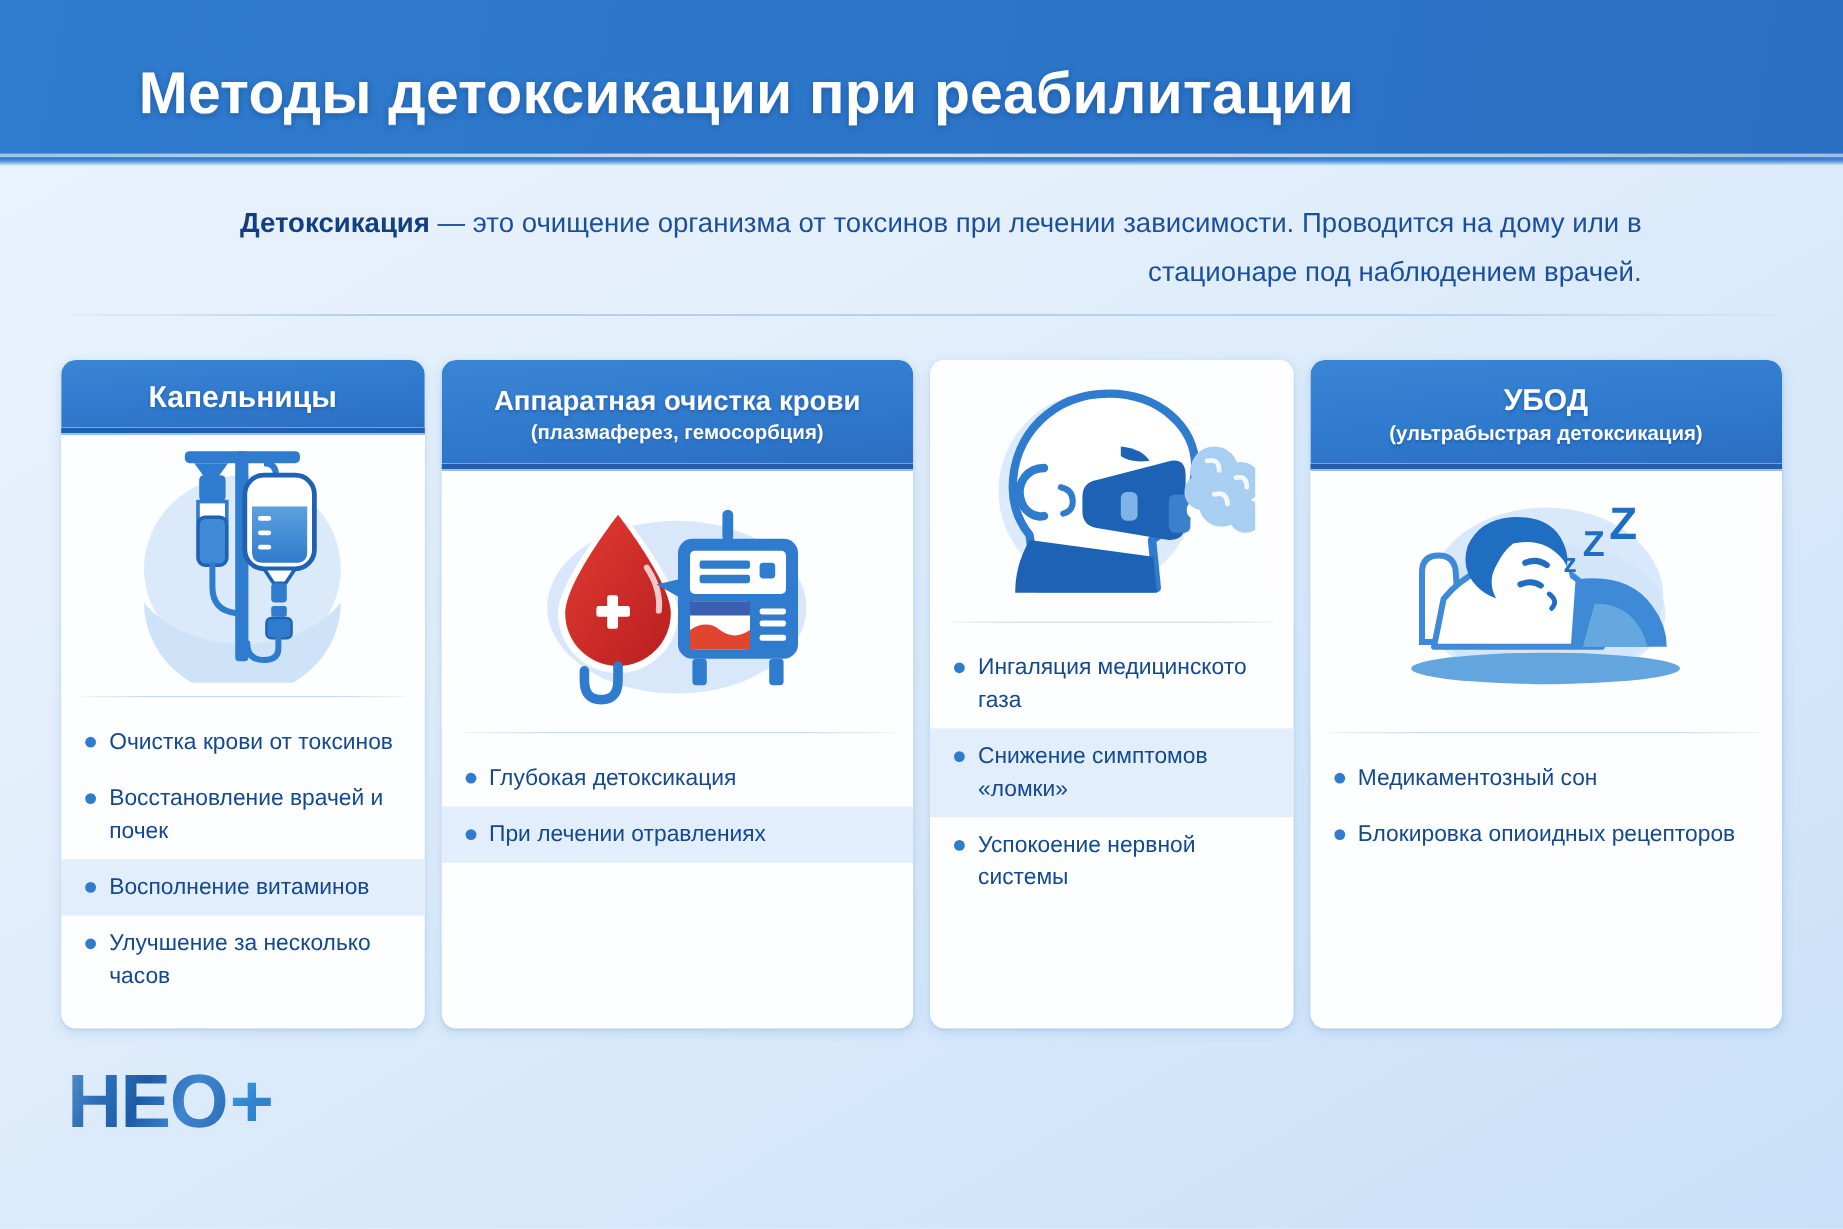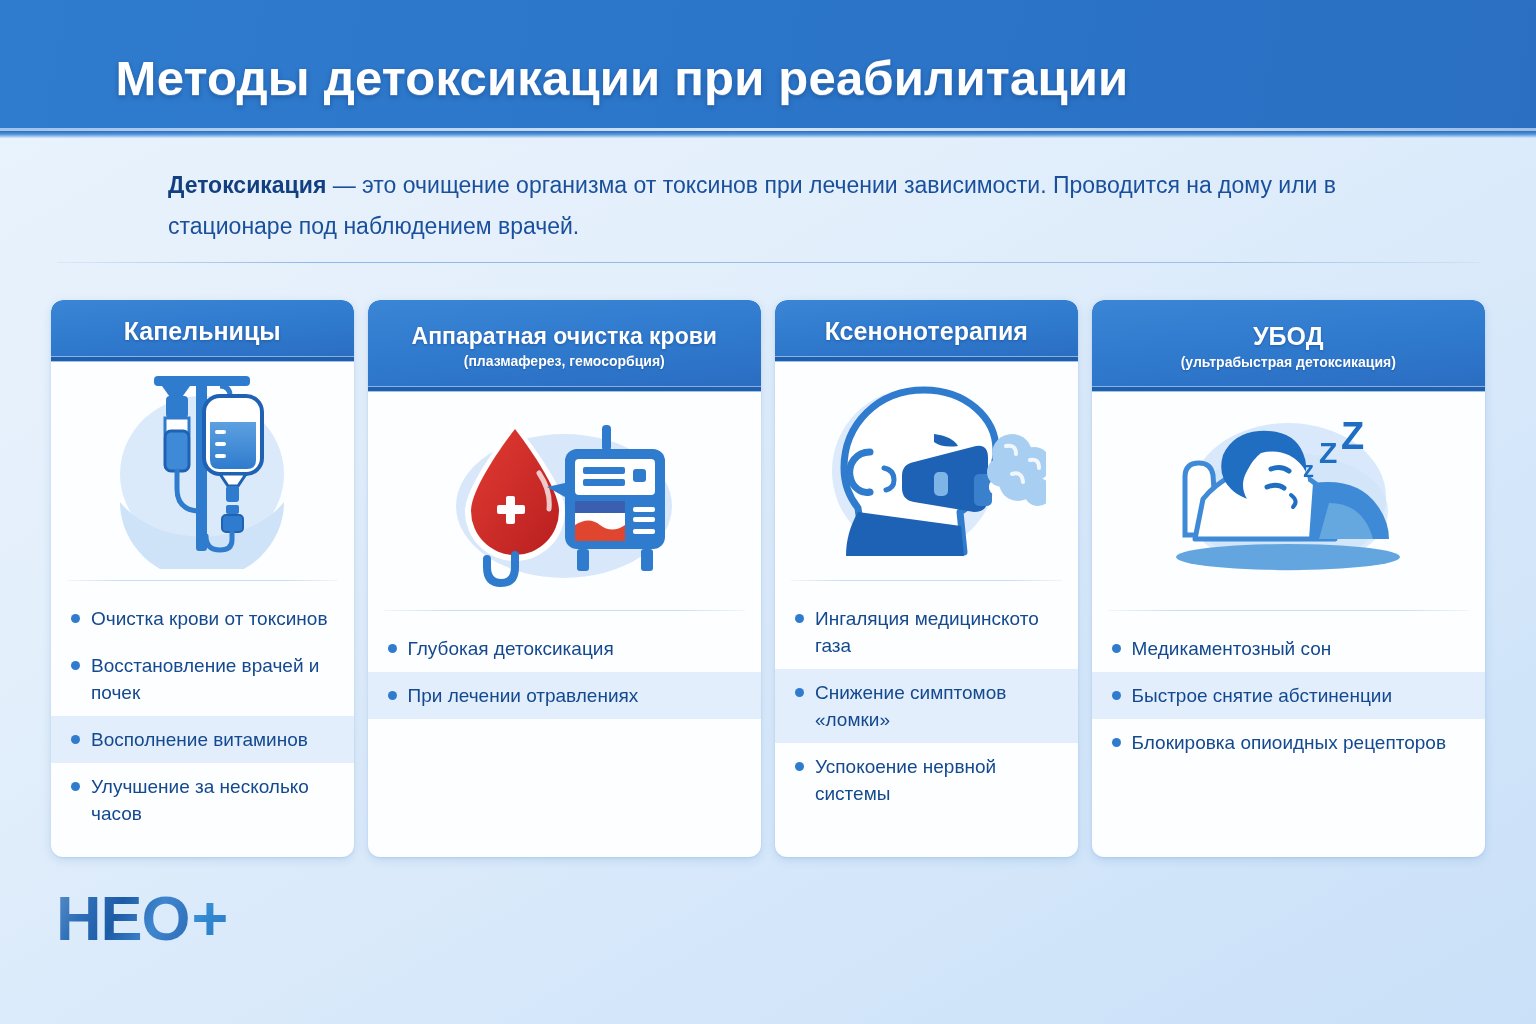--- a/index.html
+++ b/index.html
@@ -48,21 +48,21 @@
     letter-spacing: 0.2px;
     text-shadow: 0 2px 5px rgba(10,50,110,.45), 0 1px 0 rgba(255,255,255,.25);
     white-space: nowrap;
   }
 
   
   .subtitle {
     position: absolute;
     top: 165px; left: 168px;
     width: 1200px;
-    text-align: left;
+    text-align: right;
     font-size: 23px;
     line-height: 41px;
     color: #1a4f9c;
   }
   .subtitle b { color: #123f80; font-weight: bold; }
 
   .divider-line {
     position: absolute;
     top: 262px; left: 57px;
     width: 1422px; height: 1px;
@@ -109,21 +109,21 @@
   }
   .card-title {
     font-size: 25px;
     font-weight: bold;
     color: #ffffff;
     line-height: 1.1;
     text-shadow: 0 1px 3px rgba(10,50,110,.4);
   }
   .card-title.sm { font-size: 23px; }
   .card-sub {
-    font-size: 14px;
+    font-size: 17px;
     font-weight: bold;
     color: #ffffff;
     margin-top: 3px;
     text-shadow: 0 1px 2px rgba(10,50,110,.35);
   }
 
   .card-icon {
     height: 218px;
     display: flex;
     align-items: center;
@@ -303,23 +303,20 @@
         <span>Глубокая детоксикация</span>
       </li>
       <li class="bullet hl">
         <span class="dot"></span>
         <span>При лечении отравлениях</span>
       </li>
     </ul>
   </div>
 
   <div class="card">
-    <div class="card-header">
-      <div class="card-title">Ксенонотерапия</div>
-    </div>
     <div class="card-icon">
       <svg width="240" height="190" viewBox="0 0 240 190" aria-hidden="true">
         <circle cx="108" cy="95" r="82" fill="#dceafb"></circle>
         <path d="M118 14 C72 14 38 48 38 92 c0 16 6 30 14 40 l6 44 h100 l-4 -40 c22 -14 36 -38 36 -62 C190 42 160 14 118 14 z" fill="#ffffff" stroke="#2f7bcd" stroke-width="7" stroke-linejoin="round"></path>
         <path d="M52 136 c-8 14 -12 28 -12 44 h118 l-3 -30 z" fill="#1d62b4"></path>
         <path d="M64 76 c-14 0 -22 12 -20 24 c2 12 12 18 20 16" fill="none" stroke="#2f7bcd" stroke-width="7" stroke-linecap="round"></path>
         <path d="M78 92 q10 2 10 12 q0 8 -8 10" fill="none" stroke="#2f7bcd" stroke-width="5" stroke-linecap="round"></path>
         <path d="M128 58 q18 2 24 12 q-16 2 -24 -4 z" fill="#1d62b4"></path>
         <path d="M108 86 l62 -16 q12 -2 12 12 v40 q0 14 -14 14 l-60 -10 q-12 -2 -12 -14 v-12 q0 -12 12 -14 z" fill="#1d62b4"></path>
         <rect x="128" y="96" width="14" height="24" rx="5" fill="#7fb4e6"></rect>
@@ -380,24 +377,20 @@
         <text x="156" y="52" font-family="Liberation Sans, sans-serif" font-size="30" font-weight="bold" fill="#1f6ec1">Z</text>
         <text x="178" y="38" font-family="Liberation Sans, sans-serif" font-size="38" font-weight="bold" fill="#1f6ec1">Z</text>
       </svg>
     </div>
     <div class="card-sep"></div>
     <ul class="bullets">
       <li class="bullet">
         <span class="dot"></span>
         <span>Медикаментозный сон</span>
       </li>
-      <li class="bullet hl">
-        <span class="dot"></span>
-        <span>Быстрое снятие абстиненции</span>
-      </li>
       <li class="bullet">
         <span class="dot"></span>
         <span>Блокировка опиоидных рецепторов</span>
       </li>
     </ul>
   </div>
 
 </div>
 
 <div class="logo">

